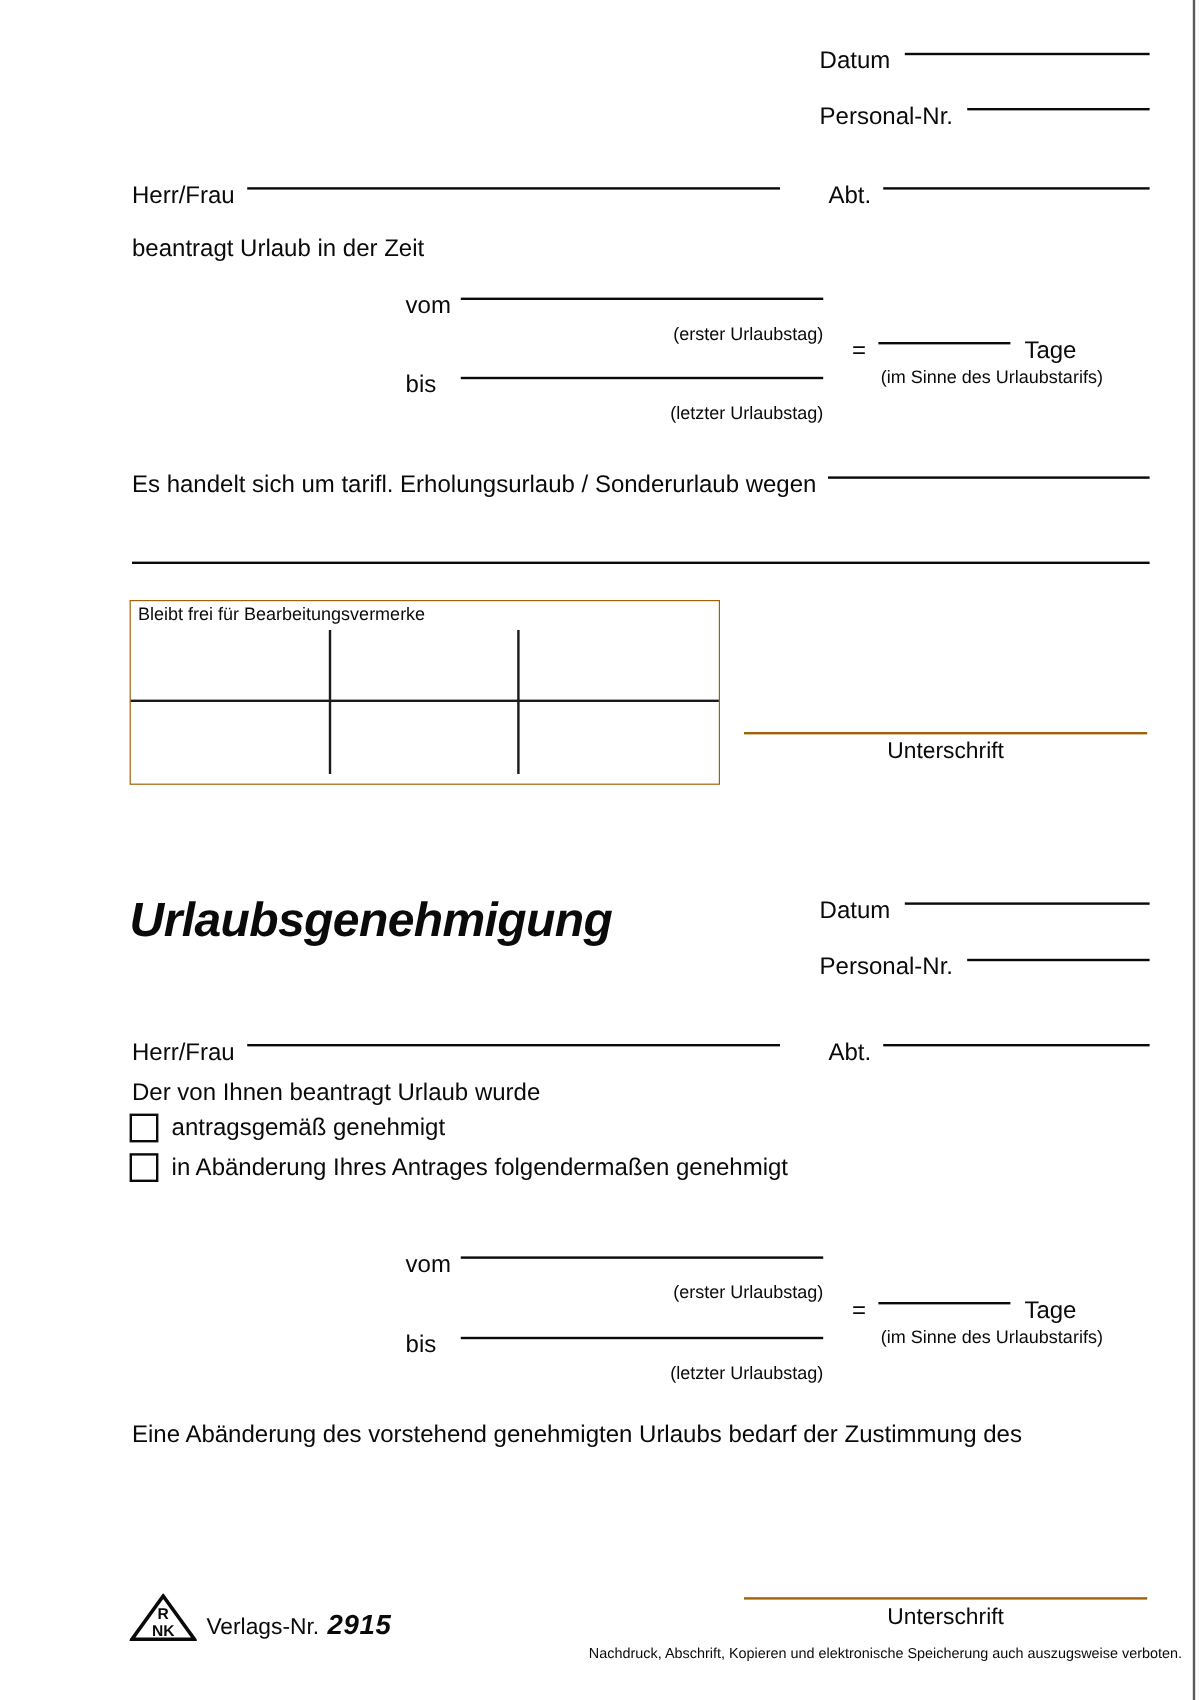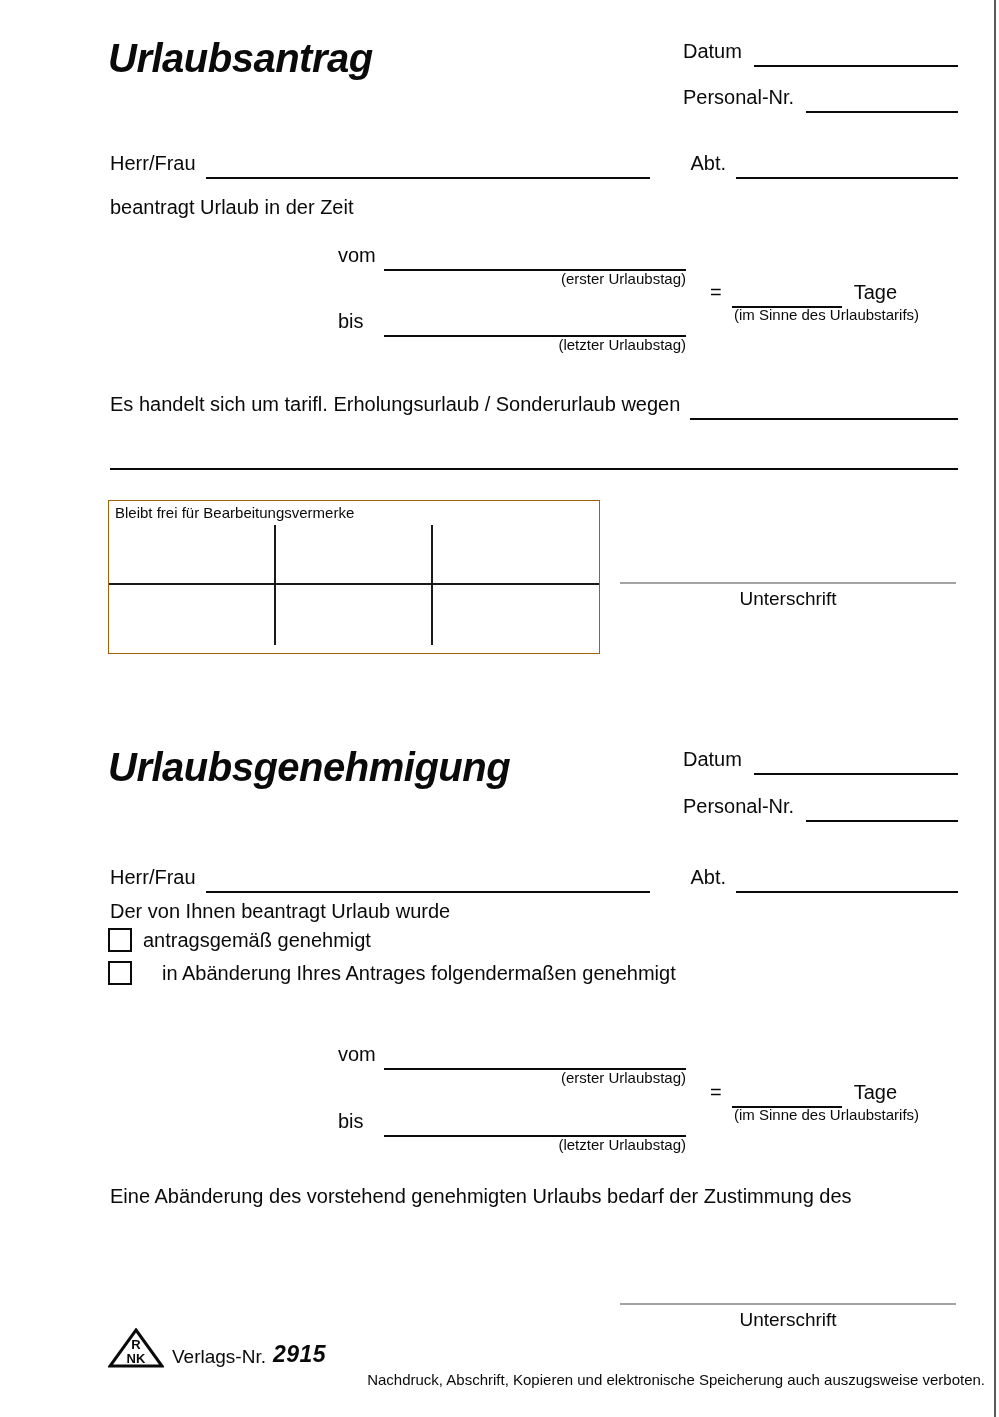--- a/index.html
+++ b/index.html
@@ -7,46 +7,45 @@
     position:relative;
     width:999px;height:1417px;
     margin:0 auto;
     background:#ffffff;
     font-family:"Liberation Sans", sans-serif;
     font-size:20px;
     color:#0a0a0a;
     overflow:hidden;
   }
   .abs{position:absolute;}
-  .row{display:flex;align-items:flex-end;}
+  .row{display:flex;align-items:flex-start;}
   .lbl{white-space:nowrap;}
   .fl{height:0;border-bottom:2px solid #0a0a0a;transform:translateY(4px);}
   .grow{flex:1 1 auto;}
   .title{font-size:40px;font-weight:bold;font-style:italic;letter-spacing:-0.5px;white-space:nowrap;}
   .cap{font-size:15px;white-space:nowrap;text-align:right;}
   .capcenter{text-align:right;}
   .cb{width:20px;height:20px;border:2px solid #0a0a0a;flex:0 0 auto;background:#fff;}
   .cbrow{display:flex;align-items:center;}
   .cbrow .cblabel{margin-left:11px;}
-  .sig{border-top:2px solid #a3a3a3;text-align:center;padding-top:4px;font-size:19px;}
+  .sig{border-top:2px solid #a16207;text-align:center;padding-top:4px;font-size:19px;margin-top:28px;}
   .box{border:1px solid #a16207;background:#fff;}
   .boxlabel{font-size:15px;padding:3px 0 0 6px;}
   .vdiv{position:absolute;width:2px;background:#1a1a1a;}
   .hdiv{position:absolute;height:2px;background:#1a1a1a;left:0;right:0;}
   .pub{display:flex;align-items:flex-end;}
   .pubnum{font-weight:bold;font-style:italic;font-size:23px;margin-left:7px;letter-spacing:0.5px;}
-  .footer{font-size:15px;text-align:right;}
+  .footer{font-size:12px;text-align:right;}
   .edge{width:2px;background:#5a5a5a;}
 </style>
 </head>
 <body>
 
 <div class="page">
 
-  <div class="abs title" style="left:108px;top:36px;">Urlaubsantrag</div>
 
   <div class="abs row" style="left:683px;top:40px;width:275px;">
     <span class="lbl">Datum</span>
     <span class="fl grow" style="margin-left:12px;"></span>
   </div>
   <div class="abs row" style="left:683px;top:86px;width:275px;">
     <span class="lbl">Personal-Nr.</span>
     <span class="fl grow" style="margin-left:12px;"></span>
   </div>
 
@@ -119,21 +118,21 @@
     <span class="lbl" style="margin-left:40px;">Abt.</span>
     <span class="fl" style="width:222px;margin-left:10px;"></span>
   </div>
 
   <div class="abs" style="left:110px;top:900px;">Der von Ihnen beantragt Urlaub wurde</div>
 
   <div class="abs cbrow" style="left:108px;top:928px;">
     <span class="cb"></span>
     <span class="cblabel">antragsgemäß genehmigt</span>
   </div>
-  <div class="abs cbrow" style="left:108px;top:961px;gap:19px;">
+  <div class="abs cbrow" style="left:108px;top:961px;">
     <span class="cb"></span>
     <span class="cblabel">in Abänderung Ihres Antrages folgendermaßen genehmigt</span>
   </div>
 
   <div class="abs" style="left:338px;top:1043px;width:348px;">
     <div class="row">
       <span class="lbl" style="width:46px;">vom</span>
       <span class="fl grow"></span>
     </div>
     <div class="cap capcenter" style="margin-left:48px;width:300px;margin-top:3px;">(erster Urlaubstag)</div>

